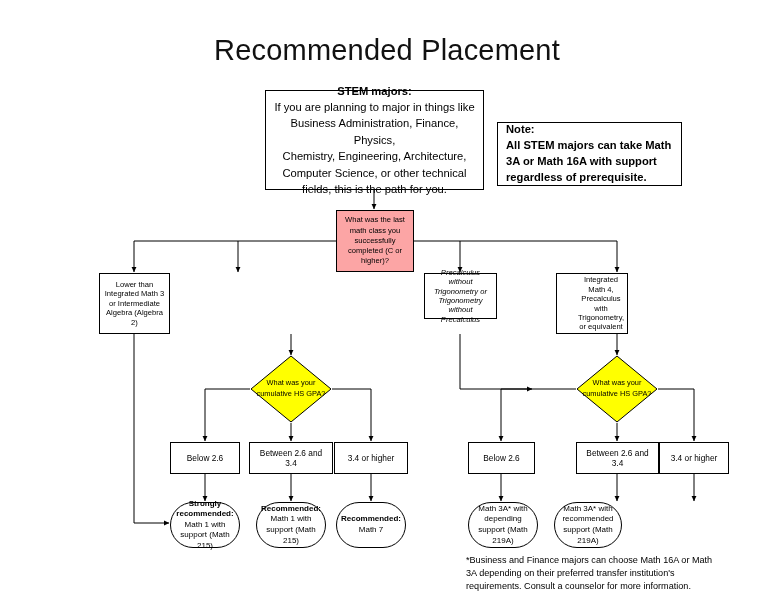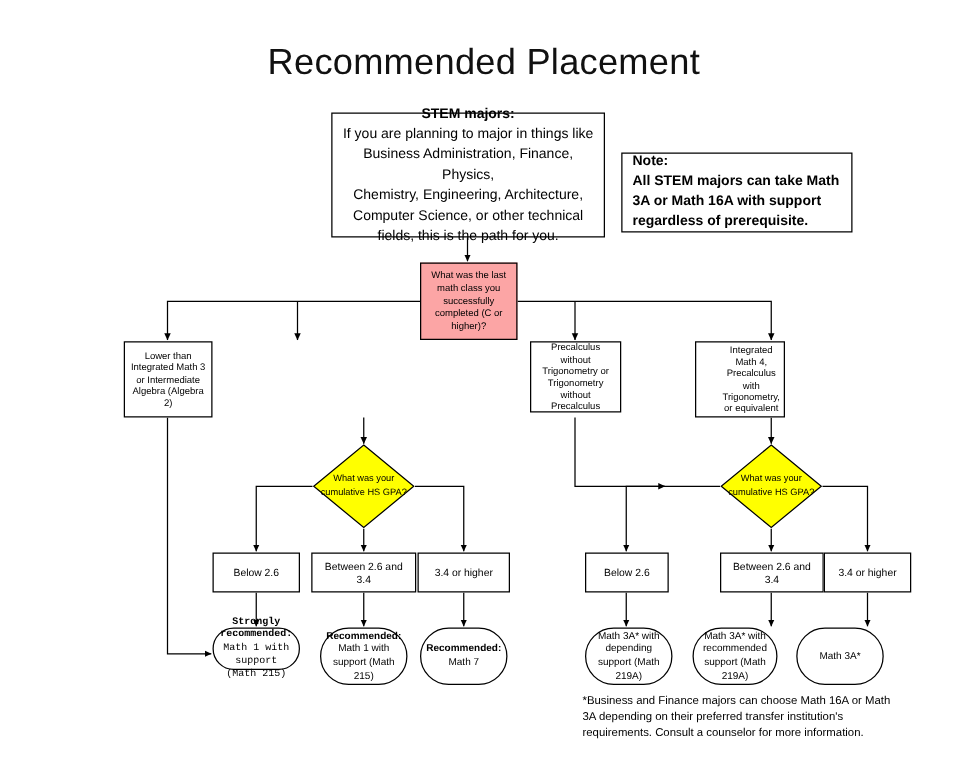--- a/index.html
+++ b/index.html
@@ -187,21 +187,21 @@
 
   <div class="node rect decision-rect" style="left:336px; top:210px; width:78px; height:62px;">
     <div class="inner">What was the last math class you successfully completed (C or higher)?</div>
   </div>
 
   <div class="node rect path-box" style="left:99px; top:273px; width:71px; height:61px;">
     <div class="inner">Lower than Integrated Math 3 or Intermediate Algebra (Algebra 2)</div>
   </div>
 
 
-  <div class="node rect path-box" style="left:424px; top:273px; width:73px; height:57px;">
+  <div class="node rect path-box" style="left:424px; top:273px; width:73px; height:46px;font-style:italic;">
     <div class="inner">Precalculus without Trigonometry or Trigonometry without Precalculus</div>
   </div>
 
   <div class="node rect path-box" style="left:556px; top:273px; width:72px; height:61px;padding-left:21px;">
     <div class="inner">Integrated Math 4, Precalculus with Trigonometry, or equivalent</div>
   </div>
 
   <div class="diamond-wrap" style="left:250px; top:355px; width:82px; height:68px;">
     <svg width="82" height="68" viewBox="0 0 82 68">
       <polygon points="41,1 81,34 41,67 1,34" fill="#ffff00" stroke="#000000" stroke-width="1"></polygon>
@@ -229,21 +229,21 @@
   <div class="node rect gpa-box" style="left:468px; top:442px; width:67px; height:32px;">
     <div class="inner">Below 2.6</div>
   </div>
   <div class="node rect gpa-box" style="left:576px; top:442px; width:83px; height:32px;">
     <div class="inner">Between 2.6 and 3.4</div>
   </div>
   <div class="node rect gpa-box" style="left:659px; top:442px; width:70px; height:32px;">
     <div class="inner">3.4 or higher</div>
   </div>
 
-  <div class="node round result-box" style="left:170px; top:502px; width:70px; height:34px;font-family:Liberation Mono, monospace;">
+  <div class="node round result-box" style="left:170px; top:502px; width:70px; height:46px;">
     <div class="inner">
       <b>Strongly recommended:</b>
       <span>Math 1 with support (Math 215)</span>
     </div>
   </div>
 
   <div class="node round result-box" style="left:256px; top:502px; width:70px; height:46px;">
     <div class="inner">
       <b>Recommended:</b>
       <span>Math 1 with support (Math 215)</span>
@@ -258,23 +258,20 @@
   </div>
 
   <div class="node round result-box" style="left:468px; top:502px; width:70px; height:46px;">
     <div class="inner">Math 3A* with depending support (Math 219A)</div>
   </div>
 
   <div class="node round result-box" style="left:554px; top:502px; width:68px; height:46px;">
     <div class="inner">Math 3A* with recommended support (Math 219A)</div>
   </div>
 
-  <div class="node round result-box" style="left:637px; top:502px; width:70px; height:46px;">
-    <div class="inner">Math 3A*</div>
-  </div>
 
   <div class="footnote" style="left:466px; top:554px; width:295px;">
     <span>*Business and Finance majors can choose Math 16A or Math</span><br>
     <span>3A depending on their preferred transfer institution's</span><br>
     <span>requirements. Consult a counselor for more information.</span>
   </div>
 
 </div>
 
 </body></html>

